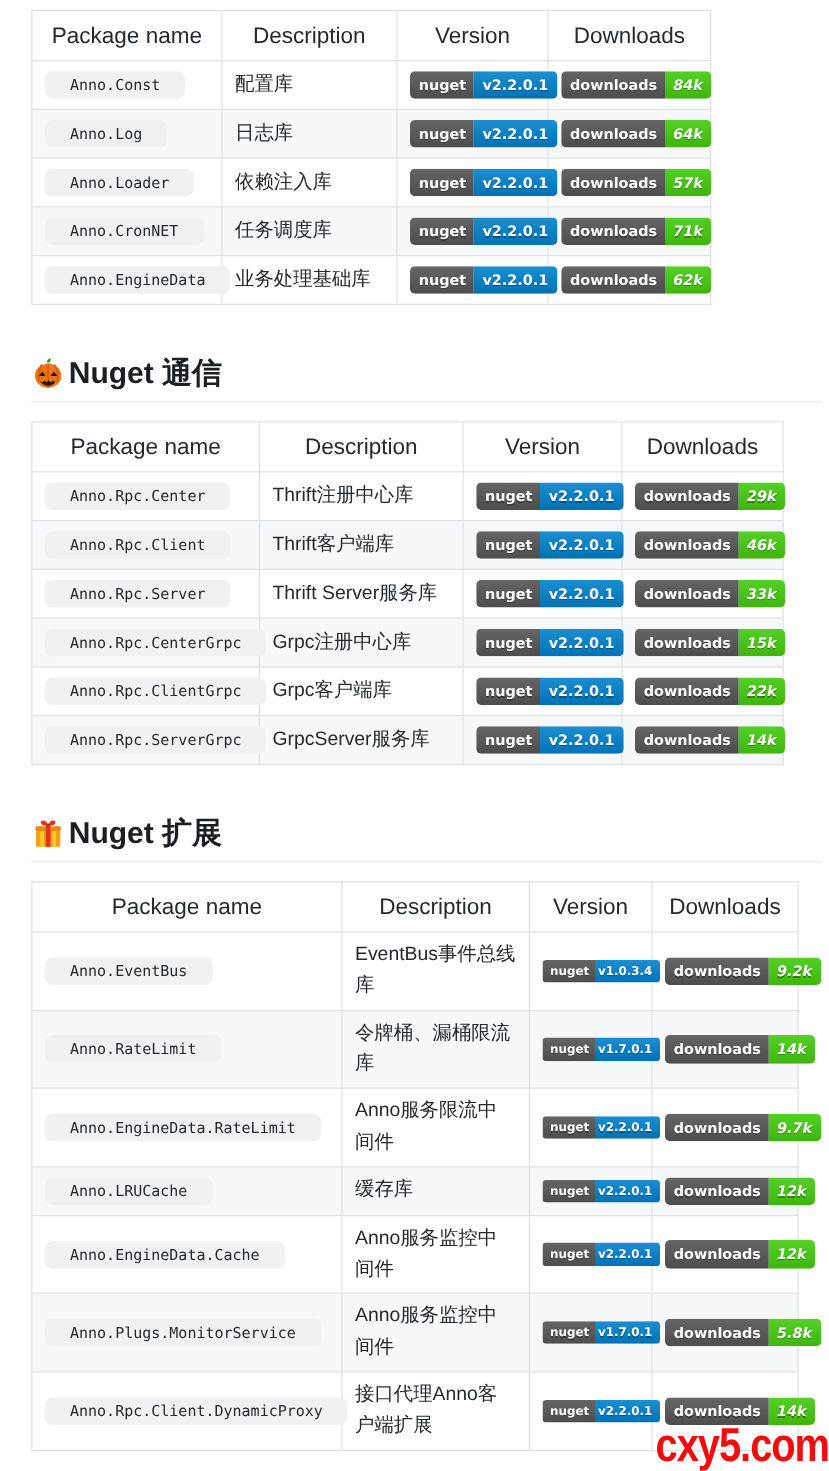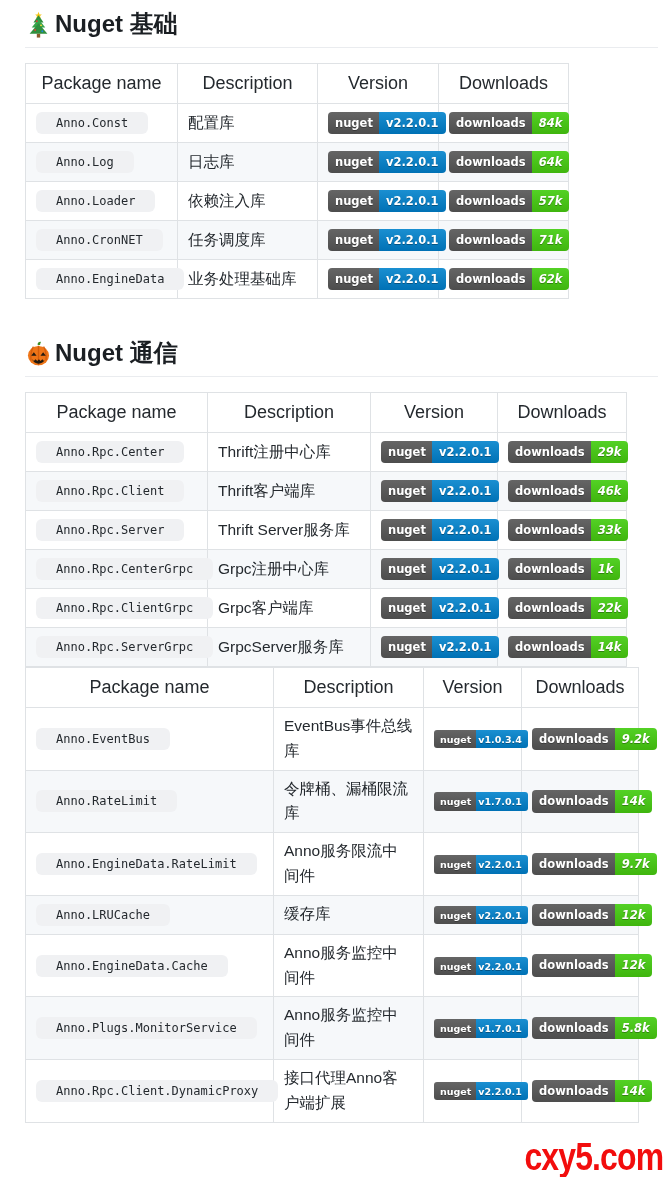--- a/index.html
+++ b/index.html
@@ -86,36 +86,20 @@
     font-family: "Liberation Sans", sans-serif;
     font-weight: 700; font-size: 38px; letter-spacing: -1px;
     color: #f20d0d;
     transform: scaleX(0.84); transform-origin: right bottom;
   }
 </style>
 </head>
 <body>
 
 <section id="section-basic">
-  <h2 class="section-title">
-    <span class="emoji">
-      <svg viewBox="0 0 32 32">
-        <polygon points="16,1 17.2,4 20,4 17.8,5.9 18.7,8.8 16,7 13.3,8.8 14.2,5.9 12,4 14.8,4" fill="#f6c514"></polygon>
-        <polygon points="16,5 22,13.5 10,13.5" fill="#2f8f3e"></polygon>
-        <polygon points="16,9.5 24,19.5 8,19.5" fill="#37a44a"></polygon>
-        <polygon points="16,14.5 26.5,27 5.5,27" fill="#2f8f3e"></polygon>
-        <rect x="14" y="27" width="4" height="4.5" fill="#8a5a2b"></rect>
-        <circle cx="14" cy="12" r="1.1" fill="#e53935"></circle>
-        <circle cx="19" cy="17" r="1.1" fill="#fdd835"></circle>
-        <circle cx="12" cy="22.5" r="1.1" fill="#e53935"></circle>
-        <circle cx="20.5" cy="24" r="1.1" fill="#1e88e5"></circle>
-      </svg>
-    </span>
-    <span>Nuget 基础</span>
-  </h2>
   <table>
     <colgroup>
         <col class="c-pkg">
         <col class="c-desc">
         <col class="c-ver">
         <col class="c-dl">
       </colgroup>
     <thead>
       <tr>
         <th>Package name</th>
@@ -257,21 +241,21 @@
         </tr>
         <tr>
           <td><code class="pkg">Anno.Rpc.CenterGrpc</code></td>
           <td class="desc">Grpc注册中心库</td>
           <td><span class="badge badge-version">
               <span class="b-label">nuget</span>
               <span class="b-value">v2.2.0.1</span>
             </span></td>
           <td><span class="badge badge-downloads">
               <span class="b-label">downloads</span>
-              <span class="b-value">1k</span>
+              <span class="b-value">15k</span>
             </span></td>
         </tr>
         <tr>
           <td><code class="pkg">Anno.Rpc.ClientGrpc</code></td>
           <td class="desc">Grpc客户端库</td>
           <td><span class="badge badge-version">
               <span class="b-label">nuget</span>
               <span class="b-value">v2.2.0.1</span>
             </span></td>
           <td><span class="badge badge-downloads">
@@ -289,20 +273,35 @@
           <td><span class="badge badge-downloads">
               <span class="b-label">downloads</span>
               <span class="b-value">14k</span>
             </span></td>
         </tr>
       </tbody>
   </table>
 </section>
 
 <section id="section-extend">
+  <h2 class="section-title">
+    <span class="emoji">
+      <svg viewBox="0 0 32 32">
+        <rect x="4.5" y="12" width="23" height="17" rx="1.5" fill="#f59f12"></rect>
+        <rect x="8.5" y="12" width="3.5" height="17" fill="#fcc82e"></rect>
+        <rect x="20" y="12" width="3.5" height="17" fill="#fcc82e"></rect>
+        <rect x="4" y="9.5" width="24" height="4.5" rx="1.2" fill="#e88c0a"></rect>
+        <rect x="13.8" y="9.5" width="4.4" height="19.5" fill="#e53022"></rect>
+        <path d="M15.8 9 Q10 9.5 9.2 6.5 Q8.8 4.2 11.2 4 Q14.5 3.8 15.8 9 Z" fill="#e53022"></path>
+        <path d="M16.2 9 Q22 9.5 22.8 6.5 Q23.2 4.2 20.8 4 Q17.5 3.8 16.2 9 Z" fill="#e53022"></path>
+        <rect x="14.3" y="6.8" width="3.4" height="3.2" rx="1" fill="#c2251a"></rect>
+      </svg>
+    </span>
+    <span>Nuget 扩展</span>
+  </h2>
   <table>
     <colgroup>
         <col class="c-pkg">
         <col class="c-desc">
         <col class="c-ver">
         <col class="c-dl">
       </colgroup>
     <thead>
       <tr>
         <th>Package name</th>

